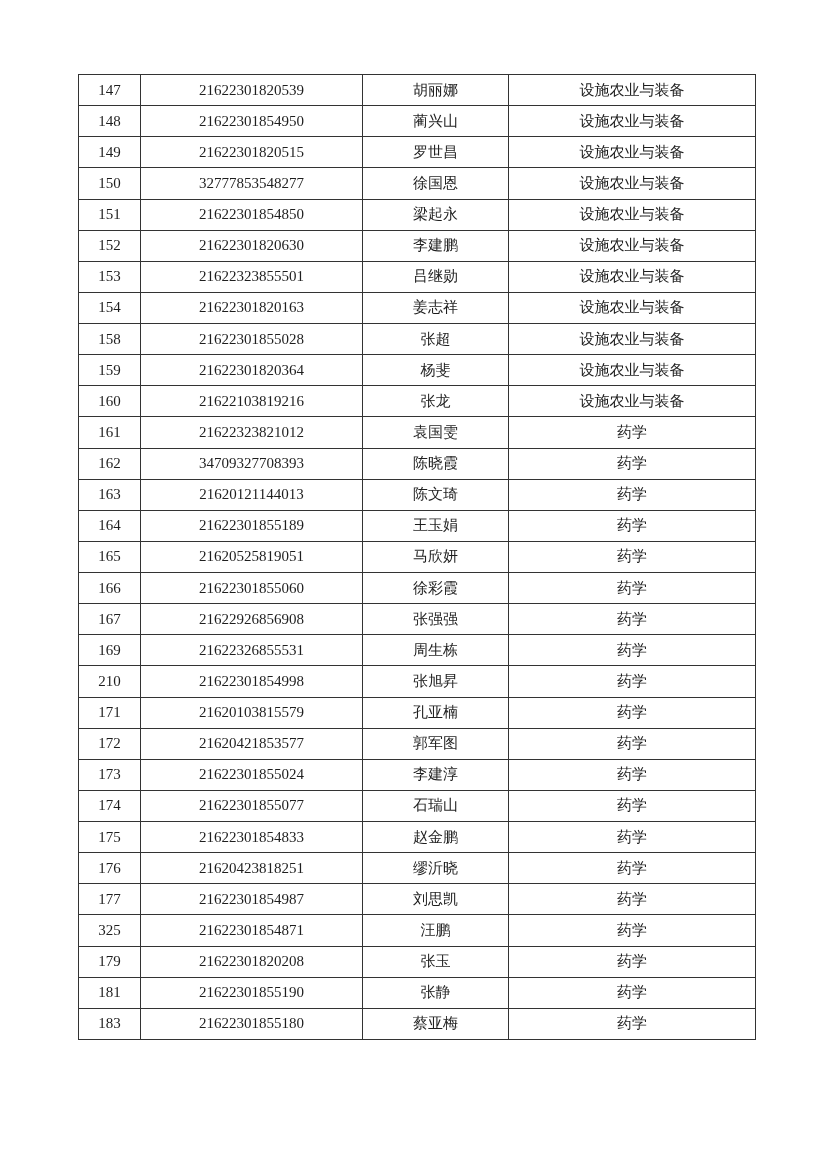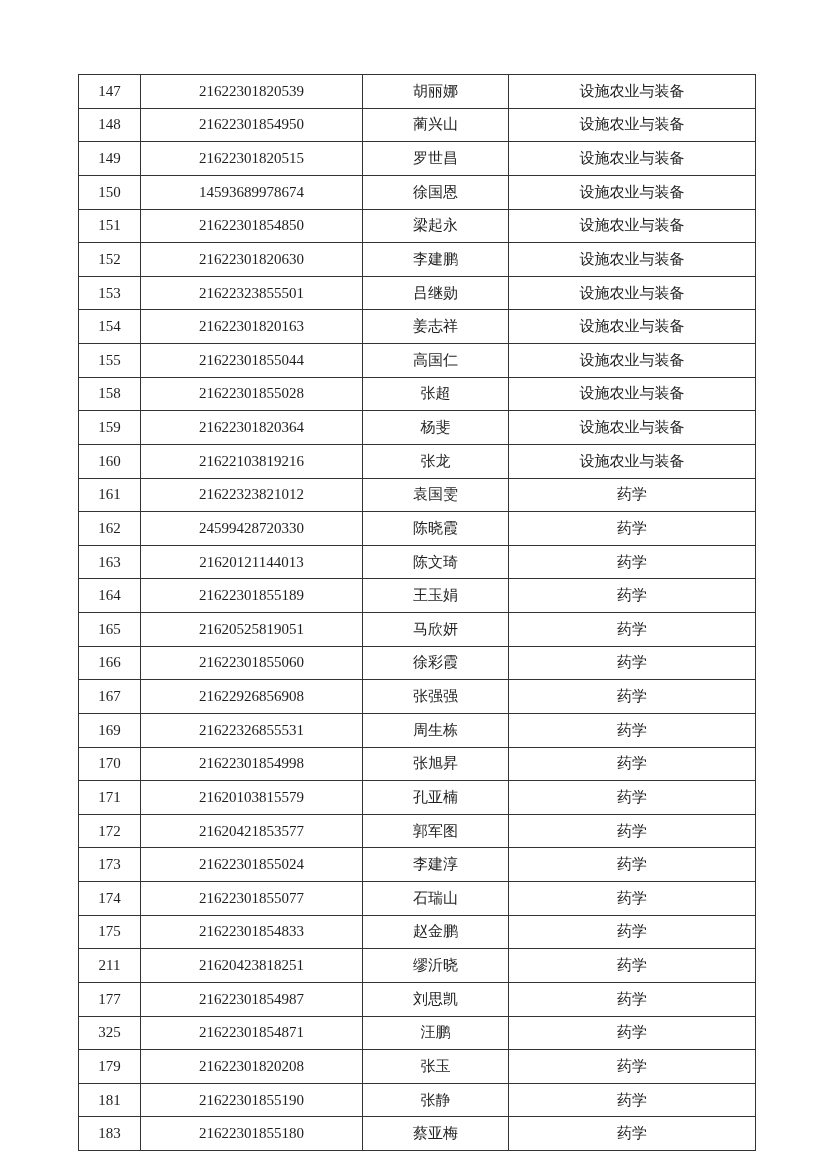--- a/index.html
+++ b/index.html
@@ -16,21 +16,21 @@
     background: var(--background);
     margin: 0 auto;
     overflow: hidden;
     font-family: "Liberation Serif", "DejaVu Serif", serif;
   }
   table.roster {
     position: absolute;
     left: 78px;
     top: 74px;
     width: 677px;
-    height: 1077px;
+    height: 966px;
     border-collapse: collapse;
     table-layout: fixed;
   }
   table.roster td {
     border: 1.7px solid var(--border-color);
     text-align: center;
     vertical-align: middle;
     font-size: 15px;
     color: var(--text-color);
     white-space: nowrap;
@@ -68,21 +68,21 @@
           <td>设施农业与装备</td>
         </tr>
         <tr>
           <td>149</td>
           <td>21622301820515</td>
           <td>罗世昌</td>
           <td>设施农业与装备</td>
         </tr>
         <tr>
           <td>150</td>
-          <td>14593689978674</td>
+          <td>32777853548277</td>
           <td>徐国恩</td>
           <td>设施农业与装备</td>
         </tr>
         <tr>
           <td>151</td>
           <td>21622301854850</td>
           <td>梁起永</td>
           <td>设施农业与装备</td>
         </tr>
         <tr>
@@ -97,26 +97,20 @@
           <td>吕继勋</td>
           <td>设施农业与装备</td>
         </tr>
         <tr>
           <td>154</td>
           <td>21622301820163</td>
           <td>姜志祥</td>
           <td>设施农业与装备</td>
         </tr>
         <tr>
-          <td>155</td>
-          <td>21622301855044</td>
-          <td>高国仁</td>
-          <td>设施农业与装备</td>
-        </tr>
-        <tr>
           <td>158</td>
           <td>21622301855028</td>
           <td>张超</td>
           <td>设施农业与装备</td>
         </tr>
         <tr>
           <td>159</td>
           <td>21622301820364</td>
           <td>杨斐</td>
           <td>设施农业与装备</td>
@@ -128,21 +122,21 @@
           <td>设施农业与装备</td>
         </tr>
         <tr>
           <td>161</td>
           <td>21622323821012</td>
           <td>袁国雯</td>
           <td>药学</td>
         </tr>
         <tr>
           <td>162</td>
-          <td>24599428720330</td>
+          <td>34709327708393</td>
           <td>陈晓霞</td>
           <td>药学</td>
         </tr>
         <tr>
           <td>163</td>
           <td>21620121144013</td>
           <td>陈文琦</td>
           <td>药学</td>
         </tr>
         <tr>
@@ -169,21 +163,21 @@
           <td>张强强</td>
           <td>药学</td>
         </tr>
         <tr>
           <td>169</td>
           <td>21622326855531</td>
           <td>周生栋</td>
           <td>药学</td>
         </tr>
         <tr>
-          <td>170</td>
+          <td>210</td>
           <td>21622301854998</td>
           <td>张旭昇</td>
           <td>药学</td>
         </tr>
         <tr>
           <td>171</td>
           <td>21620103815579</td>
           <td>孔亚楠</td>
           <td>药学</td>
         </tr>
@@ -205,21 +199,21 @@
           <td>石瑞山</td>
           <td>药学</td>
         </tr>
         <tr>
           <td>175</td>
           <td>21622301854833</td>
           <td>赵金鹏</td>
           <td>药学</td>
         </tr>
         <tr>
-          <td>211</td>
+          <td>176</td>
           <td>21620423818251</td>
           <td>缪沂晓</td>
           <td>药学</td>
         </tr>
         <tr>
           <td>177</td>
           <td>21622301854987</td>
           <td>刘思凯</td>
           <td>药学</td>
         </tr>

